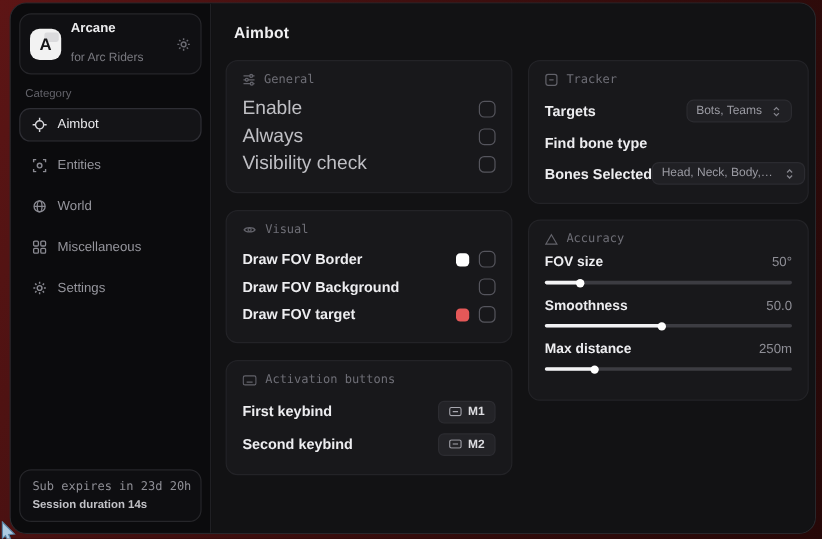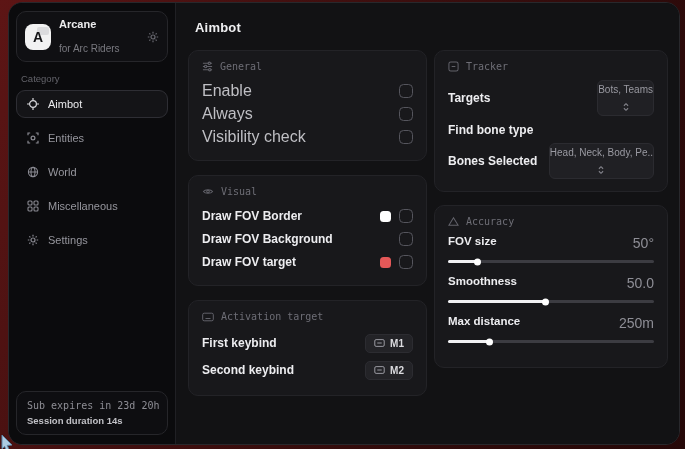--- a/index.html
+++ b/index.html
@@ -33,48 +33,48 @@
   .nav-item.active { border-color:#2e2e34; background:#141417; color:#e9e9ec; }
   .nav-icon { display:flex; width:13px; justify-content:center; color:#8a8a92; }
   .nav-item.active .nav-icon { color:#d8d8dc; }
   .subbox { margin-top:auto; border:1px solid #26262a; border-radius:10px; padding:8px 10px; background:#0e0e11; }
   .sub-l1 { font-family:"DejaVu Sans Mono", monospace; font-size:10px; color:#8e8e95; white-space:nowrap; }
   .sub-l2 { font-size:9.5px; color:#c2c2c7; font-weight:bold; margin-top:4px; }
 
   
   .main { flex:1; background:#121214; padding:12px 14px 0 12px; }
   .main-title { font-size:13px; font-weight:bold; color:#f0f0f2; margin:5px 0 15px 7px; letter-spacing:.2px; }
-  .columns { display:flex; gap:7px; align-items:flex-start; }
+  .columns { display:flex; gap:13px; align-items:flex-start; }
   .col-left { width:239px; display:flex; flex-direction:column; gap:14px; }
   .col-right { width:234px; display:flex; flex-direction:column; gap:13px; }
   .card { background:#18181b; border:1px solid #232327; border-radius:10px; padding:10px 13px 12px; }
   .card-header { display:flex; align-items:center; gap:7px; color:#6e6e76;
                  font-family:"DejaVu Sans Mono", monospace; font-size:10px; margin-bottom:8px; }
   .card-header svg { color:#62626a; }
   .row { display:flex; align-items:center; justify-content:space-between; min-height:22px; }
   .row + .row { margin-top:1px; }
   .row-label { color:#bfbfc4; font-size:16px; }
   .row-label.bright { color:#ededf0; font-weight:bold; font-size:12px; }
   .row-right { display:flex; align-items:center; }
   .checkbox { width:14px; height:14px; border:1.5px solid #55555d; border-radius:4.5px; background:transparent; }
   .swatch { width:11px; height:11px; border-radius:3.5px; margin-right:8px; }
   .dropdown { display:flex; align-items:center; gap:7px; background:#202024; border:1px solid #2b2b30;
-              border-radius:6px; padding:3px 0; color:#9a9aa2; font-size:10px; max-width:158px;flex-direction:column; }
+              border-radius:6px; padding:3px 7px; color:#9a9aa2; font-size:10px; max-width:158px; }
   .dropdown-text { white-space:nowrap; overflow:hidden; text-overflow:ellipsis; }
   .dropdown svg { color:#84848c; min-width:10px; }
   .keybtn { display:flex; align-items:center; gap:5px; background:#232327; border:1px solid #2c2c31;
             border-radius:5px; padding:3px 8px; color:#dcdce0; font-size:10px; font-weight:bold; }
   .keybtn svg { color:#a8a8b0; }
 
   
   .acc-row { margin-bottom:12px; }
   .acc-row:last-child { }
   .acc-top { display:flex; justify-content:space-between; align-items:flex-start; }
   .acc-label { color:#ededf0; font-size:11.5px; font-weight:bold; }
-  .acc-value { color:#8e8e96; font-size:14px; }
+  .acc-value { color:#8e8e96; font-size:11px; }
   .slider { position:relative; height:3px; background:#3c3c42; border-radius:2px; margin-top:9px; }
   .slider-fill { position:absolute; left:0; top:0; height:100%; background:#f2f2f4; border-radius:2px; }
   .slider-fill::after { content:""; position:absolute; right:-4px; top:50%; transform:translateY(-50%);
                         width:7px; height:7px; border-radius:50%; background:#ffffff; }
 
   .cursor { position:absolute; left:0px; bottom:-3px; z-index:9; }
 </style>
 </head>
 <body>
 
@@ -219,21 +219,21 @@
               </span>
             </div>
           </div>
 
           <div class="card">
             <div class="card-header">
               <svg width="12" height="10" viewBox="0 0 12 9" fill="none" stroke="currentColor" stroke-width="1">
                 <rect x=".7" y=".7" width="10.6" height="7.6" rx="1.5"></rect>
                   <path d="M3 3h.01M6 3h.01M9 3h.01M3.5 6h5"></path>
               </svg>
-              <span>Activation target</span>
+              <span>Activation buttons</span>
             </div>
             <div class="row" style="min-height:26px">
               <span class="row-label bright">First keybind</span>
               <span class="keybtn">
                 <svg width="11" height="8" viewBox="0 0 12 9" fill="none" stroke="currentColor" stroke-width="1">
                   <rect x=".7" y=".7" width="10.6" height="7.6" rx="1.5"></rect>
                     <path d="M3.5 4.5h5"></path>
                 </svg>
                 <span>M1</span>
               </span>

